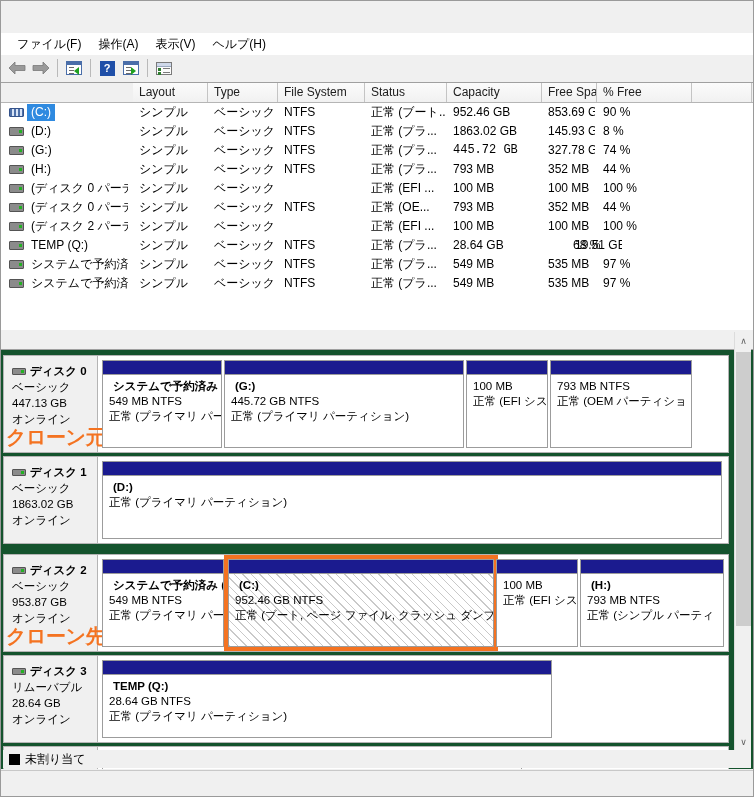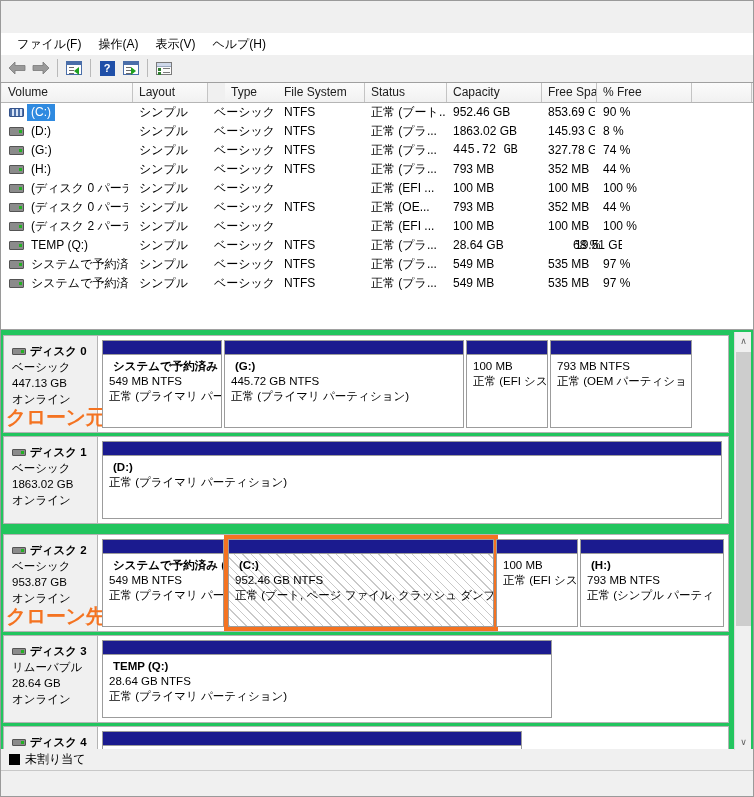--- a/index.html
+++ b/index.html
@@ -266,23 +266,23 @@
     padding: 0 4px;
     left: 26px;
     line-height: 17px;
     height: 17px;
     margin-top: 1px;
   }
 
   
   .graphic-pane {
     position: absolute;
-    left: 0; top: 328px;
+    left: 0; top: 348px;
     width: 752px; height: 420px;
-    background: #22c55e;
+    background: #14532d;
     border-top: 1px solid #a0a0a0;
     box-sizing: border-box;
     overflow: hidden;
   }
   .disk-row {
     position: absolute;
     left: 2px;
     width: 726px;
     box-sizing: border-box;
     background: #ffffff;
@@ -485,23 +485,22 @@
       <div class="ico-props">
         <div class="hdr"></div>
           <div class="chk"></div>
           <div class="ln"></div>
       </div>
     </div>
   </div>
 
   <div class="list-pane">
     <div class="list-header" id="list-header">
-        <div class="hcell" style="left: 1px; width: 131px;">Volume</div>
         <div class="hcell" style="left: 132px; width: 75px;">Layout</div>
-        <div class="hcell" style="left: 207px; width: 70px; margin-left: 17px;">Type</div>
+        <div class="hcell" style="left: 207px; width: 70px;">Type</div>
         <div class="hcell" style="left: 277px; width: 87px;">File System</div>
         <div class="hcell" style="left: 364px; width: 82px;">Status</div>
         <div class="hcell" style="left: 446px; width: 95px;">Capacity</div>
         <div class="hcell" style="left: 541px; width: 55px;">Free Spa...</div>
         <div class="hcell" style="left: 596px; width: 95px;">% Free</div>
         <div class="hcell" style="left: 691px; width: 60px;"></div>
       </div>
     <div class="rows" id="list-rows">
         <div class="row">
           <div class="vol-icon striped"></div>

